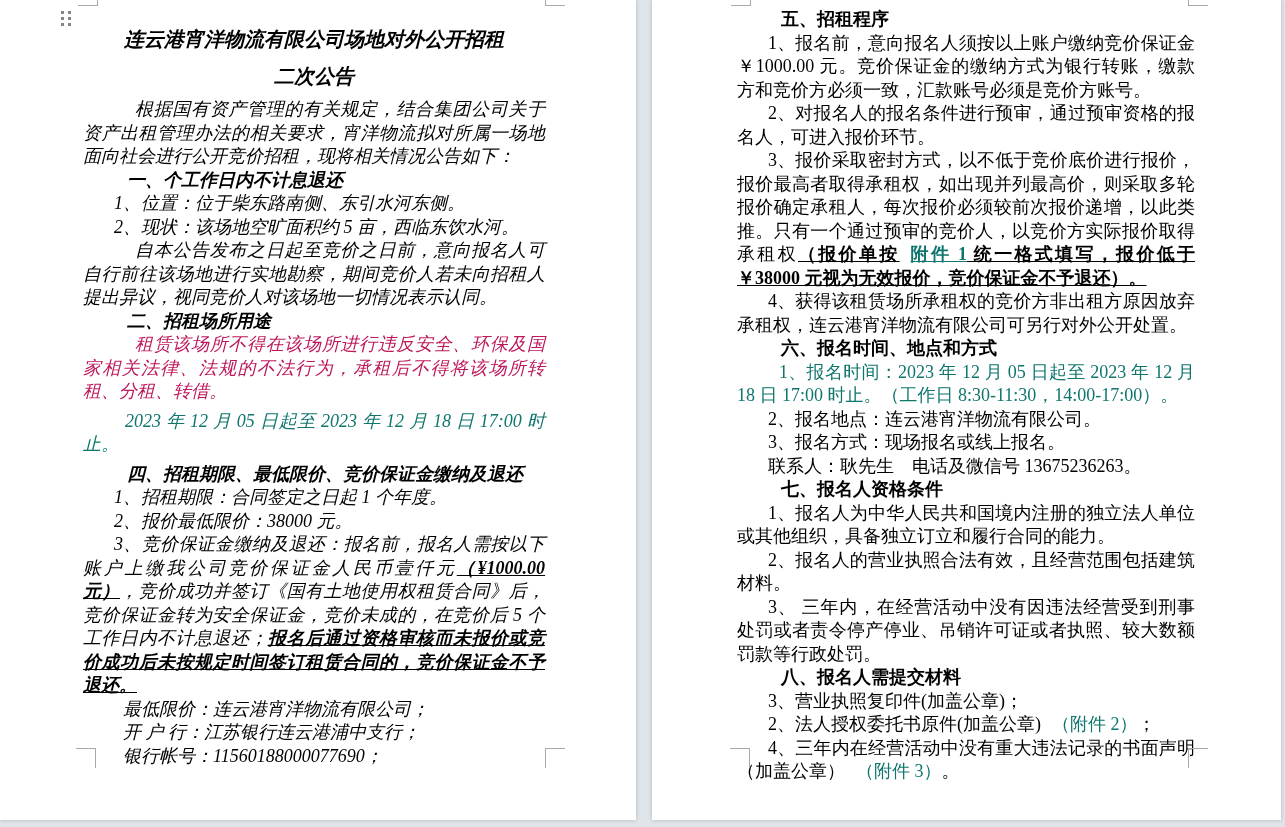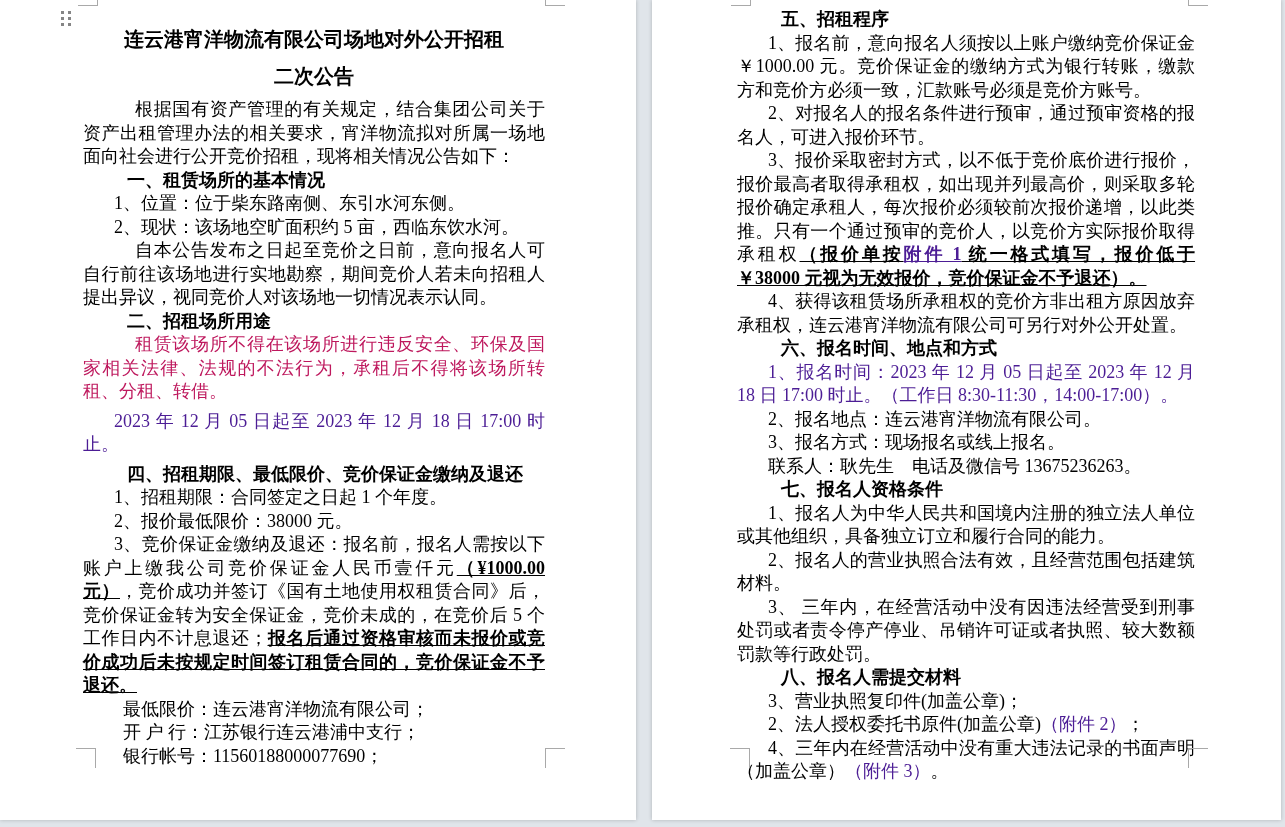--- a/index.html
+++ b/index.html
@@ -5,57 +5,57 @@
   html,body{margin:0;padding:0;}
   body{
     width:1285px;height:827px;position:relative;overflow:hidden;
     background:#e0e5ea;
     font-family:"Liberation Serif","DejaVu Serif",serif;
   }
   .page{position:absolute;top:0;height:820px;background:#ffffff;box-shadow:0 0 4px rgba(0,0,0,.22);}
   #page1{left:0;width:636px;}
   #page2{left:652px;width:629px;}
   .text-col{position:absolute;}
-  #page1 .text-col{left:83px;top:0;width:462px;}
+  #page1 .text-col{left:83px;top:0;width:462px;font-style:italic;}
   #page2 .text-col{left:85px;top:8px;width:458px;}
 
   .para{font-size:18px;line-height:23.5px;text-align:justify;color:#000;margin:0;}
   .t-main{font-size:20px;line-height:26px;font-weight:bold;text-align:center;text-indent:0;}
   .t-first{margin-top:26px;}
   .t-gap{margin-top:11px;}
   .t-sub{font-size:17px;line-height:23px;font-weight:bold;text-align:center;text-indent:0;}
   .lead{text-indent:52px;}
   .gap-top{margin-top:9px;}
   .head{font-weight:bold;font-family:"Liberation Sans","DejaVu Sans",sans-serif;text-indent:44px;}
   .ind-item{text-indent:31px;}
   .ind-sub{text-indent:40px;}
   .sp{margin-top:6px;}
   .b{font-weight:bold;}
   .u{text-decoration:underline;}
-  .c-red{color:#4c1d95;}
+  .c-red{color:#0f766e;margin-left:11px;}
   .c-blue{color:#be185d;}
 
   .mark{position:absolute;}
   .mark-tl{width:19px;height:5px;border-bottom:1px solid #a9a9a9;border-right:1px solid #a9a9a9;}
   .mark-tr{width:19px;height:5px;border-bottom:1px solid #a9a9a9;border-left:1px solid #a9a9a9;}
   .mark-bl{width:19px;height:19px;border-top:1px solid #a9a9a9;border-right:1px solid #a9a9a9;}
   .mark-br{width:19px;height:19px;border-top:1px solid #a9a9a9;border-left:1px solid #a9a9a9;}
 
   .grip-dot{position:absolute;left:61px;top:11px;width:3px;height:3px;background:#858585;
     box-shadow:7px 0 #858585,0 6px #858585,7px 6px #858585,0 12px #858585,7px 12px #858585;}
 </style>
 </head>
 <body>
 
 <div class="page" id="page1">
   <div class="text-col" id="col1">
       <div class="para t-main t-first"><span class="b">连云港宵洋物流有限公司场地对外公开招租</span></div>
       <div class="para t-main t-gap"><span class="b">二次公告</span></div>
       <div class="para lead gap-top"><span>根据国有资产管理的有关规定，结合集团公司关于资产出租管理办法的相关要求，宵洋物流拟对所属一场地面向社会进行公开竞价招租，现将相关情况公告如下：</span></div>
-      <div class="para head"><span>一、租赁场所的基本情况</span></div>
+      <div class="para head"><span>一、个工作日内不计息退还</span></div>
       <div class="para ind-item"><span>1、位置：位于柴东路南侧、东引水河东侧。</span></div>
       <div class="para ind-item"><span>2、现状：该场地空旷面积约 5 亩，西临东饮水河。</span></div>
       <div class="para lead"><span>自本公告发布之日起至竞价之日前，意向报名人可自行前往该场地进行实地勘察，期间竞价人若未向招租人提出异议，视同竞价人对该场地一切情况表示认同。</span></div>
       <div class="para head"><span>二、招租场所用途</span></div>
       <div class="para lead"><span class="c-blue">租赁该场所不得在该场所进行违反安全、环保及国家相关法律、法规的不法行为，承租后不得将该场所转租、分租、转借。</span></div>
       <div class="para ind-item sp"><span class="c-red">2023 年 12 月 05 日起至 2023 年 12 月 18 日 17:00 时止。</span></div>
       <div class="para head sp"><span>四、招租期限、最低限价、竞价保证金缴纳及退还</span></div>
       <div class="para ind-item"><span>1、招租期限：合同签定之日起 1 个年度。</span></div>
       <div class="para ind-item"><span>2、报价最低限价：38000 元。</span></div>
       <div class="para ind-item"><span>3、竞价保证金缴纳及退还：报名前，报名人需按以下账户上缴我公司竞价保证金人民币壹仟元</span><span class="b u">（¥1000.00元）</span><span>，竞价成功并签订《国有土地使用权租赁合同》后，竞价保证金转为安全保证金，竞价未成的，在竞价后 5 个工作日内不计息退还；</span><span class="b u">报名后通过资格审核而未报价或竞价成功后未按规定时间签订租赁合同的，竞价保证金不予退还。</span></div>

